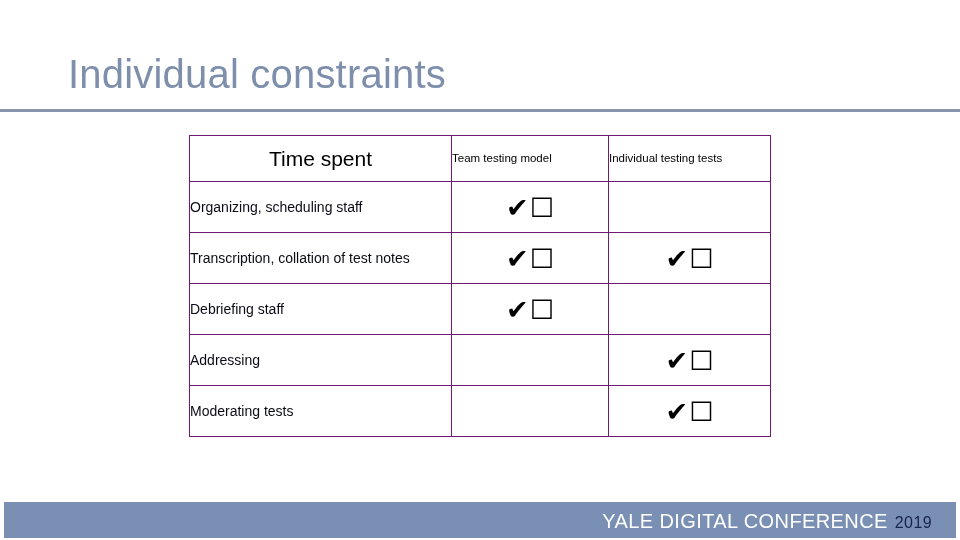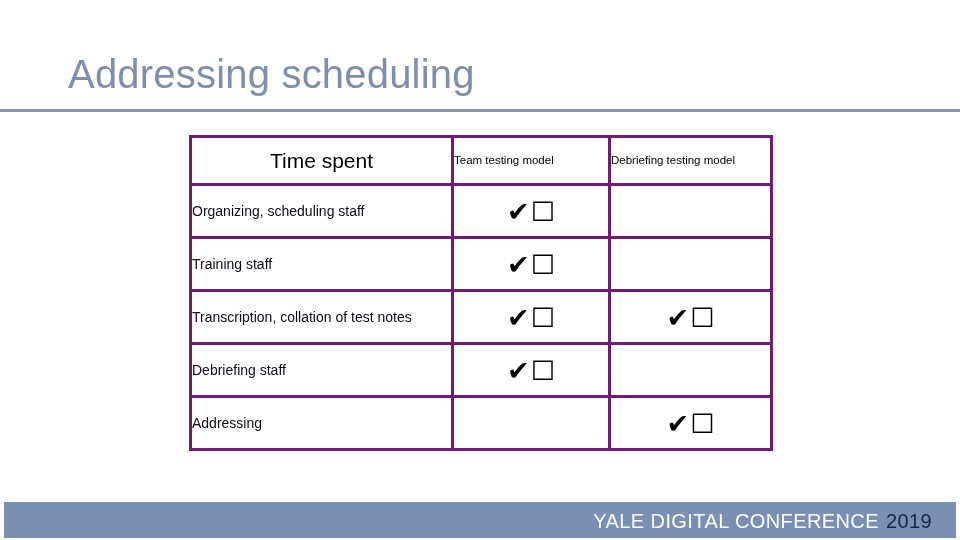--- a/index.html
+++ b/index.html
@@ -41,21 +41,21 @@
   #comparison-table {
     position: absolute;
     left: 189px;
     top: 135px;
     width: 581px;
     border-collapse: collapse;
     table-layout: fixed;
   }
   #comparison-table td,
   #comparison-table th {
-    border: 3px solid #701a75;
+    border: 1px solid #701a75;
     padding: 0;
     vertical-align: middle;
     background: #ffffff;
   }
 
   col.col-task  { width: 262px; }
   col.col-team  { width: 157px; }
   col.col-indiv { width: 162px; }
 
   
@@ -131,70 +131,70 @@
     white-space: nowrap;
   }
   #footer-brand .brand-name {
     font-size: 20px;
     color: #ffffff;
     letter-spacing: 0.4px;
     font-family: "Liberation Sans", sans-serif;
     margin-left: 20px;
   }
   #footer-brand .brand-year {
-    font-size: 20px;
+    font-size: 16px;
     color: #16264a;
     letter-spacing: 0.4px;
     margin-left: 7px;
     font-family: "Liberation Sans", sans-serif;
   }
 </style>
 </head>
 <body>
 
-<div id="slide-title">Addressing scheduling</div>
+<div id="slide-title">Individual constraints</div>
 
 <div id="title-rule"></div>
 
 <table id="comparison-table">
   <colgroup>
     <col class="col-task">
     <col class="col-team">
     <col class="col-indiv">
   </colgroup>
   <thead>
     <tr class="header-row">
       <th class="head-main">Time spent</th>
       <th class="head-sub">Team testing model</th>
-      <th class="head-sub">Debriefing testing model</th>
+      <th class="head-sub">Individual testing tests</th>
     </tr>
   </thead>
   <tbody id="table-body">
       <tr class="body-row shaded">
         <td class="task-cell">Organizing, scheduling staff</td>
         <td class="mark-cell"><span class="mark-group"><span class="check-glyph">✔</span><span class="box-glyph">☐</span></span></td>
         <td class="mark-cell"></td>
       </tr>
       <tr class="body-row">
-        <td class="task-cell">Training staff</td>
-        <td class="mark-cell"><span class="mark-group"><span class="check-glyph">✔</span><span class="box-glyph">☐</span></span></td>
-        <td class="mark-cell"></td>
-      </tr>
-      <tr class="body-row">
         <td class="task-cell">Transcription, collation of test notes</td>
         <td class="mark-cell"><span class="mark-group"><span class="check-glyph">✔</span><span class="box-glyph">☐</span></span></td>
         <td class="mark-cell"><span class="mark-group"><span class="check-glyph">✔</span><span class="box-glyph">☐</span></span></td>
       </tr>
       <tr class="body-row shaded">
         <td class="task-cell">Debriefing staff</td>
         <td class="mark-cell"><span class="mark-group"><span class="check-glyph">✔</span><span class="box-glyph">☐</span></span></td>
         <td class="mark-cell"></td>
       </tr>
       <tr class="body-row shaded">
         <td class="task-cell">Addressing</td>
+        <td class="mark-cell"></td>
+        <td class="mark-cell"><span class="mark-group"><span class="check-glyph">✔</span><span class="box-glyph">☐</span></span></td>
+      </tr>
+      <tr class="body-row">
+        <td class="task-cell">Moderating tests</td>
         <td class="mark-cell"></td>
         <td class="mark-cell"><span class="mark-group"><span class="check-glyph">✔</span><span class="box-glyph">☐</span></span></td>
       </tr>
     </tbody>
 </table>
 
 <div id="footer-bar"></div>
 <div id="footer-brand">
   <span class="brand-name">YALE DIGITAL CONFERENCE</span><span class="brand-year">2019</span>
 </div>

